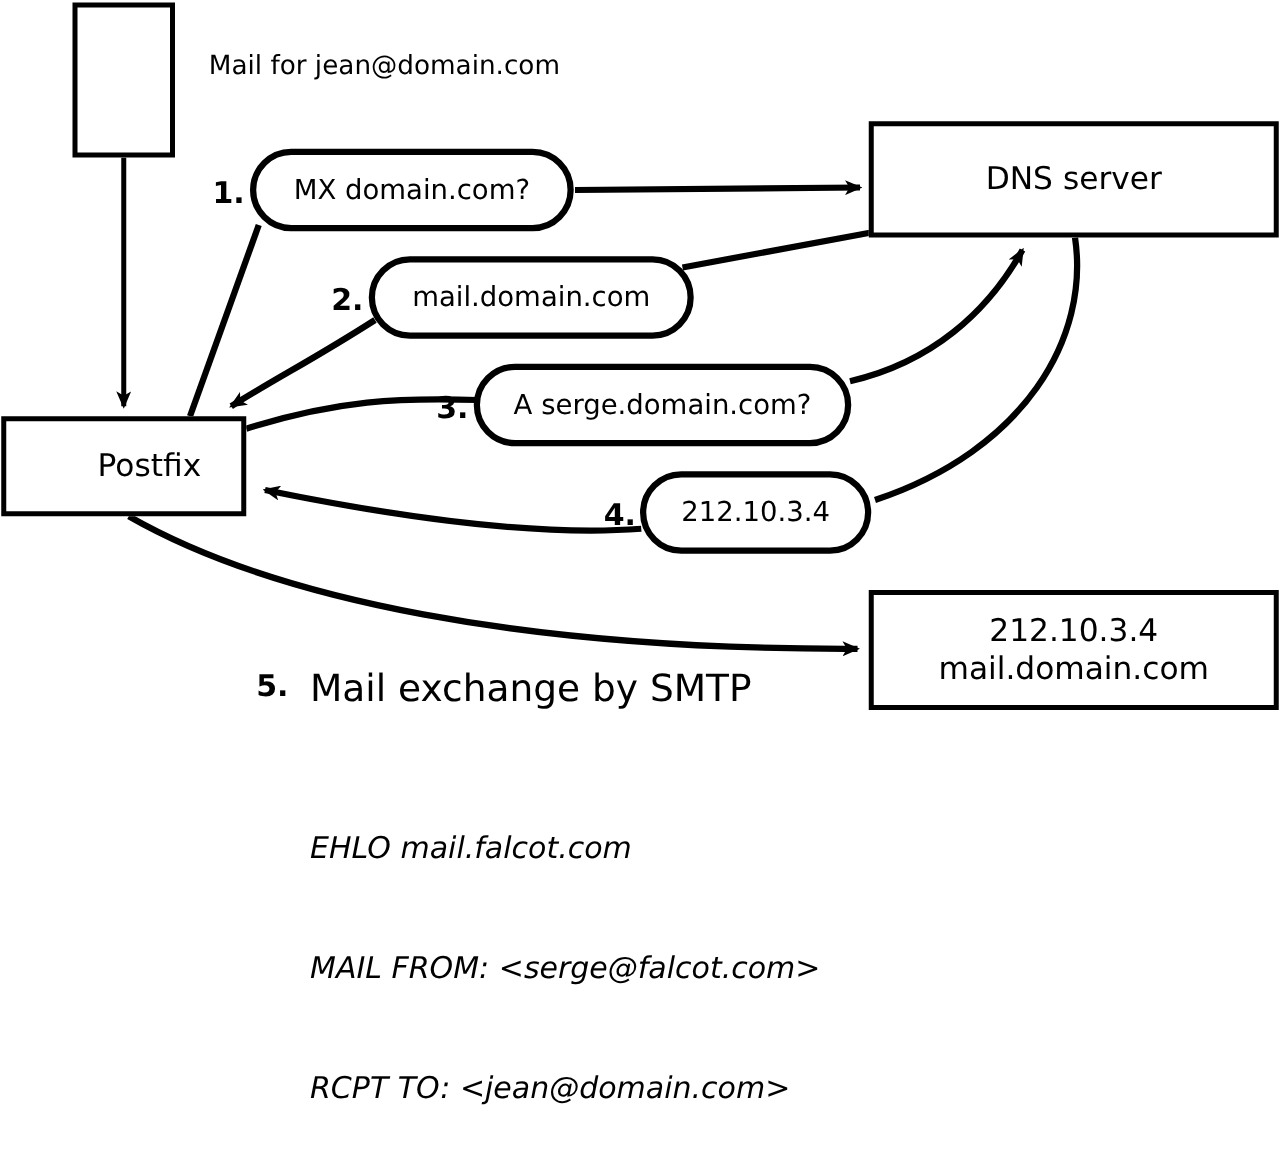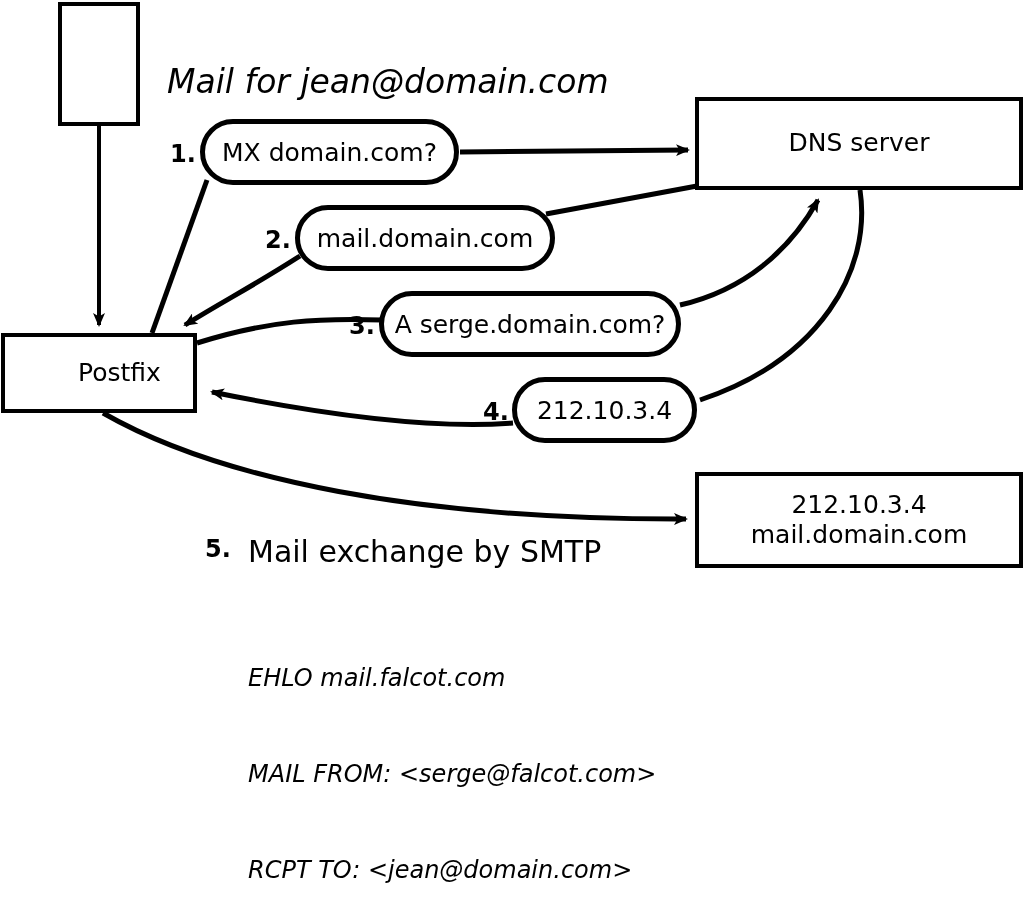--- a/index.html
+++ b/index.html
@@ -45,21 +45,21 @@
   .bubble {
     position: absolute;
     box-sizing: border-box;
     border: 5px solid #000;
     background: #fff;
     display: flex;
     align-items: center;
     justify-content: center;
   }
   .bubble .bubble-label {
-    font-size: 25px;
+    font-size: 22px;
     white-space: nowrap;
   }
   .step-num {
     position: absolute;
     font-size: 24px;
     font-weight: bold;
     white-space: pre;
   }
   .caption {
     position: absolute;
@@ -123,21 +123,21 @@
 
   <div class="node-box" style="left:695px; top:97px; width:328px; height:93px;">
     <span class="node-label">DNS server</span>
   </div>
 
   <div class="node-box" style="left:695px; top:472px; width:328px; height:96px;">
     <span class="node-label">212.10.3.4</span>
     <span class="node-label">mail.domain.com</span>
   </div>
 
-  <div class="caption" style="left:167px; top:62px; font-size:33px;font-style:italic;">Mail for jean@domain.com</div>
+  <div class="caption" style="left:167px; top:40px; font-size:21px;">Mail for jean@domain.com</div>
 
   <div class="step-num" style="left:170px; top:140px;">1.</div>
   <div class="bubble" style="left:200px; top:119px; width:259px; height:66px; border-radius:33px;">
     <span class="bubble-label">MX domain.com?</span>
   </div>
 
   <div class="step-num" style="left:265px; top:226px;">2.</div>
   <div class="bubble" style="left:295px; top:205px; width:260px; height:66px; border-radius:33px;">
     <span class="bubble-label">mail.domain.com</span>
   </div>

